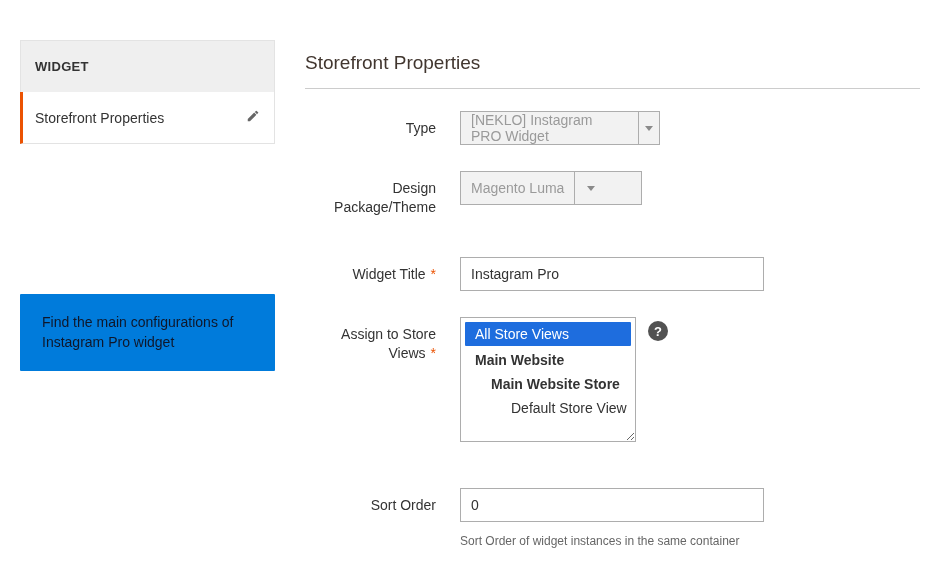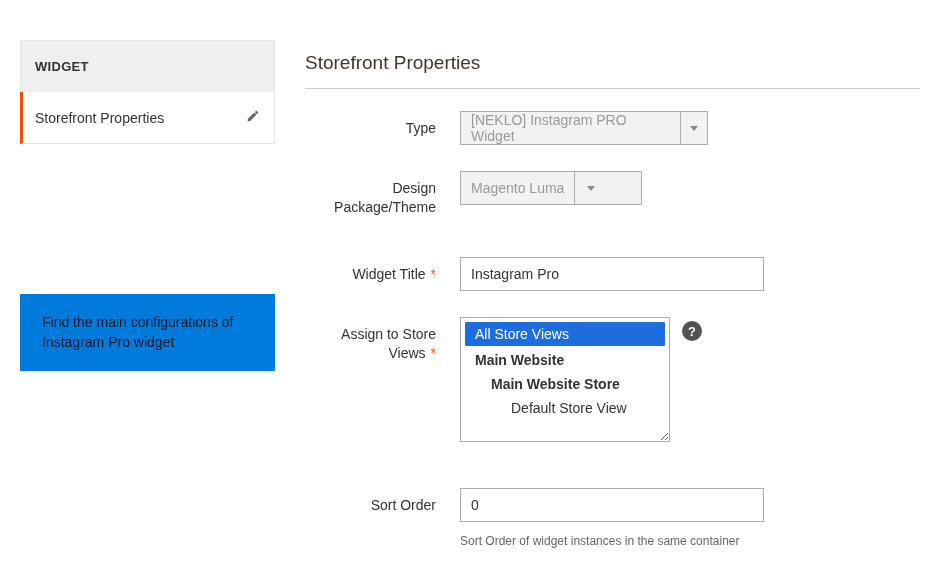--- a/index.html
+++ b/index.html
@@ -124,21 +124,21 @@
     }
     .text-input {
       width: 304px;
       height: 34px;
       border: 1px solid #adadad;
       padding: 0 10px;
       font-size: 14px;
       color: #333;
     }
     .multiselect {
-      width: 210px;
+      width: 176px;
       height: 125px;
       border: 1px solid #adadad;
       background: #fff;
       overflow: auto;
       resize: both;
       padding-top: 4px;
       position: relative;
     }
     .ms-option {
       padding: 4px 10px;
@@ -193,21 +193,21 @@
       <span>Find the main configurations of Instagram Pro widget</span>
     </div>
   </div>
 
   <div class="main">
     <h2 class="section-title">Storefront Properties</h2>
 
     <div class="form-row">
       <div class="label-col">Type</div>
       <div class="field-col">
-        <div class="disabled-select" style="width:248px;gap:28px;">
+        <div class="disabled-select" style="width:200px;gap:28px;">
           <span class="sel-text">[NEKLO] Instagram PRO Widget</span>
           <span class="sel-btn">
               <span class="caret"></span>
             </span>
         </div>
       </div>
     </div>
 
     <div class="form-row tall">
       <div class="label-col">Design Package/Theme</div>

